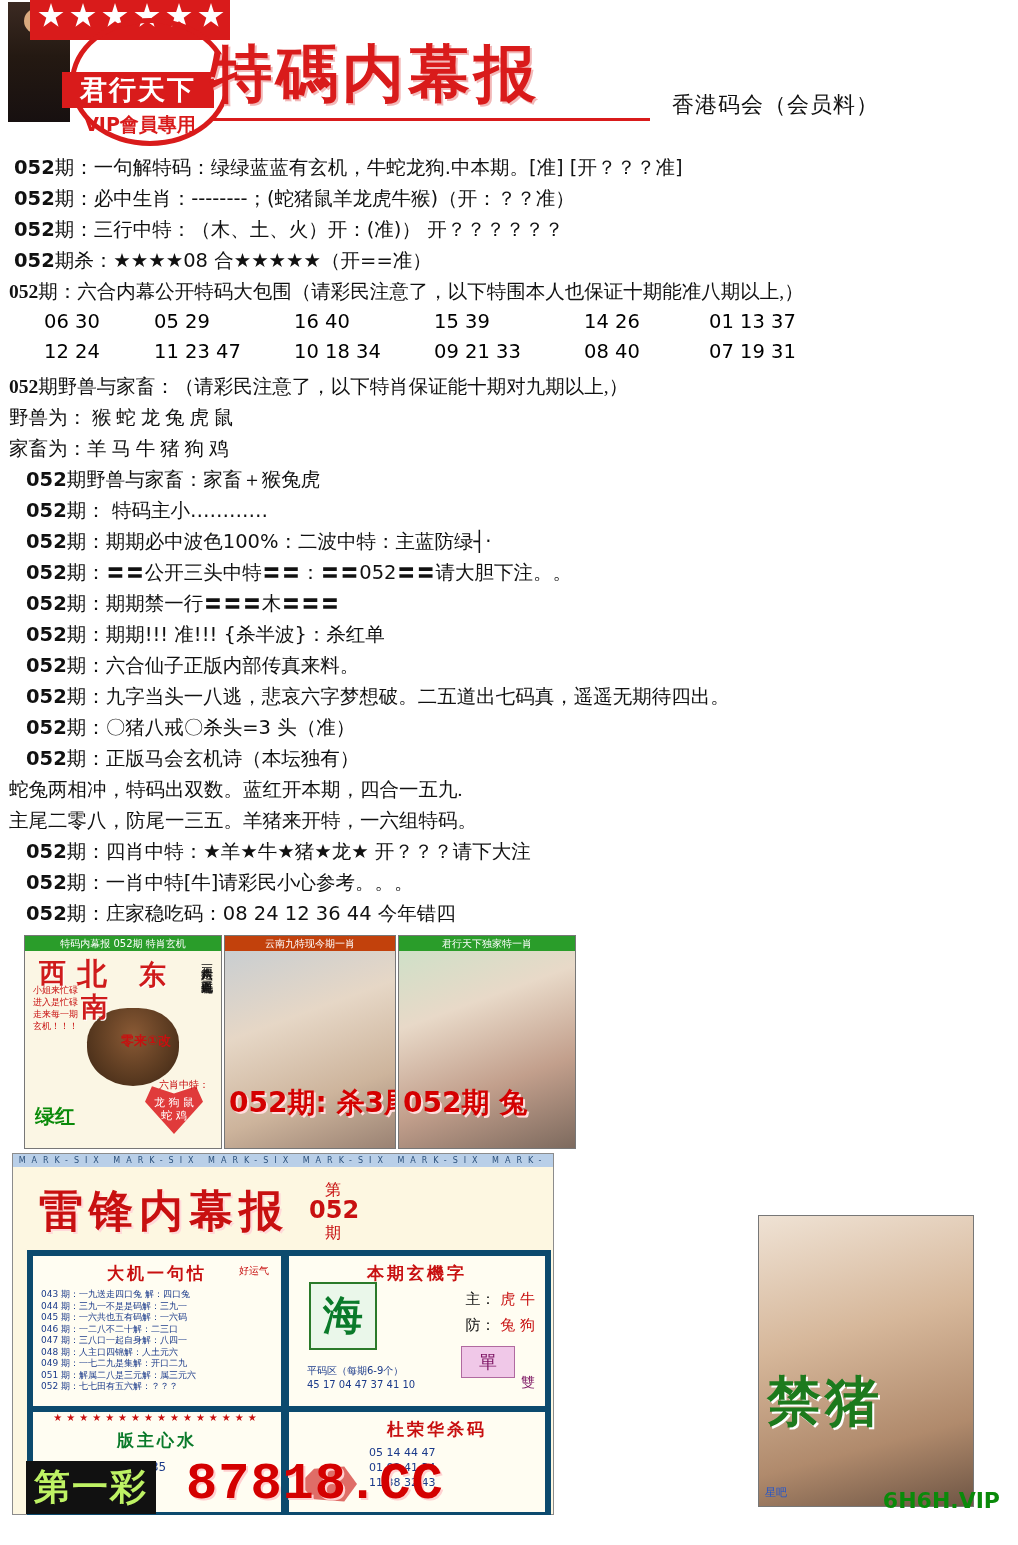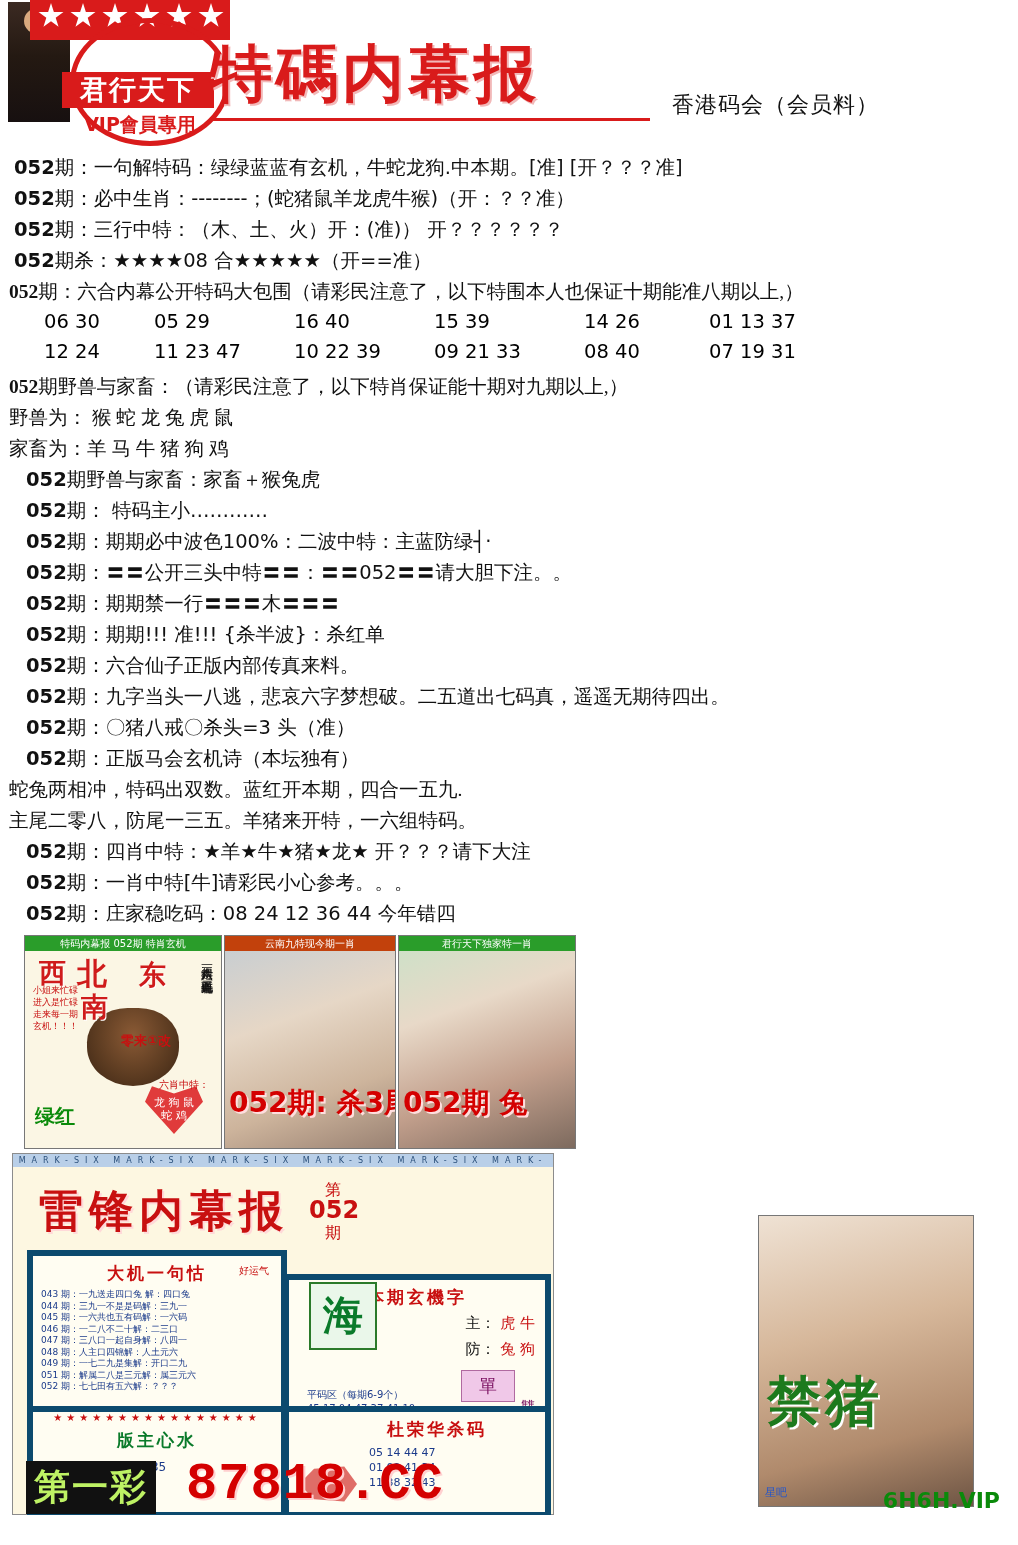--- a/index.html
+++ b/index.html
@@ -102,21 +102,21 @@
     background:#fdf7e1;}
   .poster-top{position:absolute;left:0;top:0;width:100%;height:13px;background:#b9cfe8;
     font-size:8px;color:#2a4f7a;letter-spacing:6px;text-align:center;line-height:13px;overflow:hidden;}
   .poster-title{position:absolute;left:26px;top:28px;font-size:44px;font-weight:bold;color:#c81010;
     letter-spacing:6px;text-shadow:2px 2px 0 #ffd9d9;}
   .poster-issue{position:absolute;left:296px;top:26px;color:#c81010;font-size:16px;line-height:20px;
     text-align:center;width:48px;}
   .poster-issue .num{font-size:24px;font-weight:bold;}
   .pbox{position:absolute;border:6px solid #0c4a6e;background:#fffdf2;}
   .pb1{left:14px;top:96px;width:248px;height:150px;}
-  .pb2{left:270px;top:96px;width:256px;height:150px;margin-top:24px;}
+  .pb2{left:270px;top:96px;width:256px;height:150px;}
   .pb3{left:14px;top:252px;width:248px;height:100px;}
   .pb4{left:270px;top:252px;width:256px;height:100px;}
   .pbh{color:#c81010;font-size:17px;font-weight:bold;text-align:center;margin-top:6px;letter-spacing:3px;}
   .pbh.g{color:#0a7a2a;}
   .plist{font-size:9px;line-height:11.5px;color:#1b3a8a;padding:4px 8px;}
   .plist div{white-space:nowrap;}
   .hai{position:absolute;left:296px;top:128px;width:64px;height:64px;border:2px solid #2a7a2a;
     background:#eaf7ea;color:#0a7a2a;font-size:40px;font-weight:bold;text-align:center;line-height:62px;}
   .pb2 .side{position:absolute;right:10px;top:30px;color:#c81010;font-size:15px;line-height:26px;}
   .pb2 .side .lbl{color:#111;}
@@ -182,21 +182,21 @@
       <span class="nc0">06 30</span>
       <span class="nc1">05 29</span>
       <span class="nc2">16 40</span>
       <span class="nc3">15 39</span>
       <span class="nc4">14 26</span>
       <span class="nc5">01   13 37</span>
     </div>
     <div class="numrow">
       <span class="nc0">12 24</span>
       <span class="nc1">11 23 47</span>
-      <span class="nc2">10 22 39</span>
+      <span class="nc2">10 18 34</span>
       <span class="nc3">09 21 33</span>
       <span class="nc4">08 40</span>
       <span class="nc5">07 19 31</span>
     </div>
   </div>
 
   <div class="lines">
     <div class="ln noind"><span class="bold">052</span><span>期野兽与家畜：（请彩民注意了，以下特肖保证能十期对九期以上,）</span></div>
     <div class="ln noind"><span>野兽为：  猴 蛇  龙  兔  虎  鼠</span></div>
     <div class="ln noind"><span>家畜为：羊 马 牛 猪 狗 鸡</span></div>

